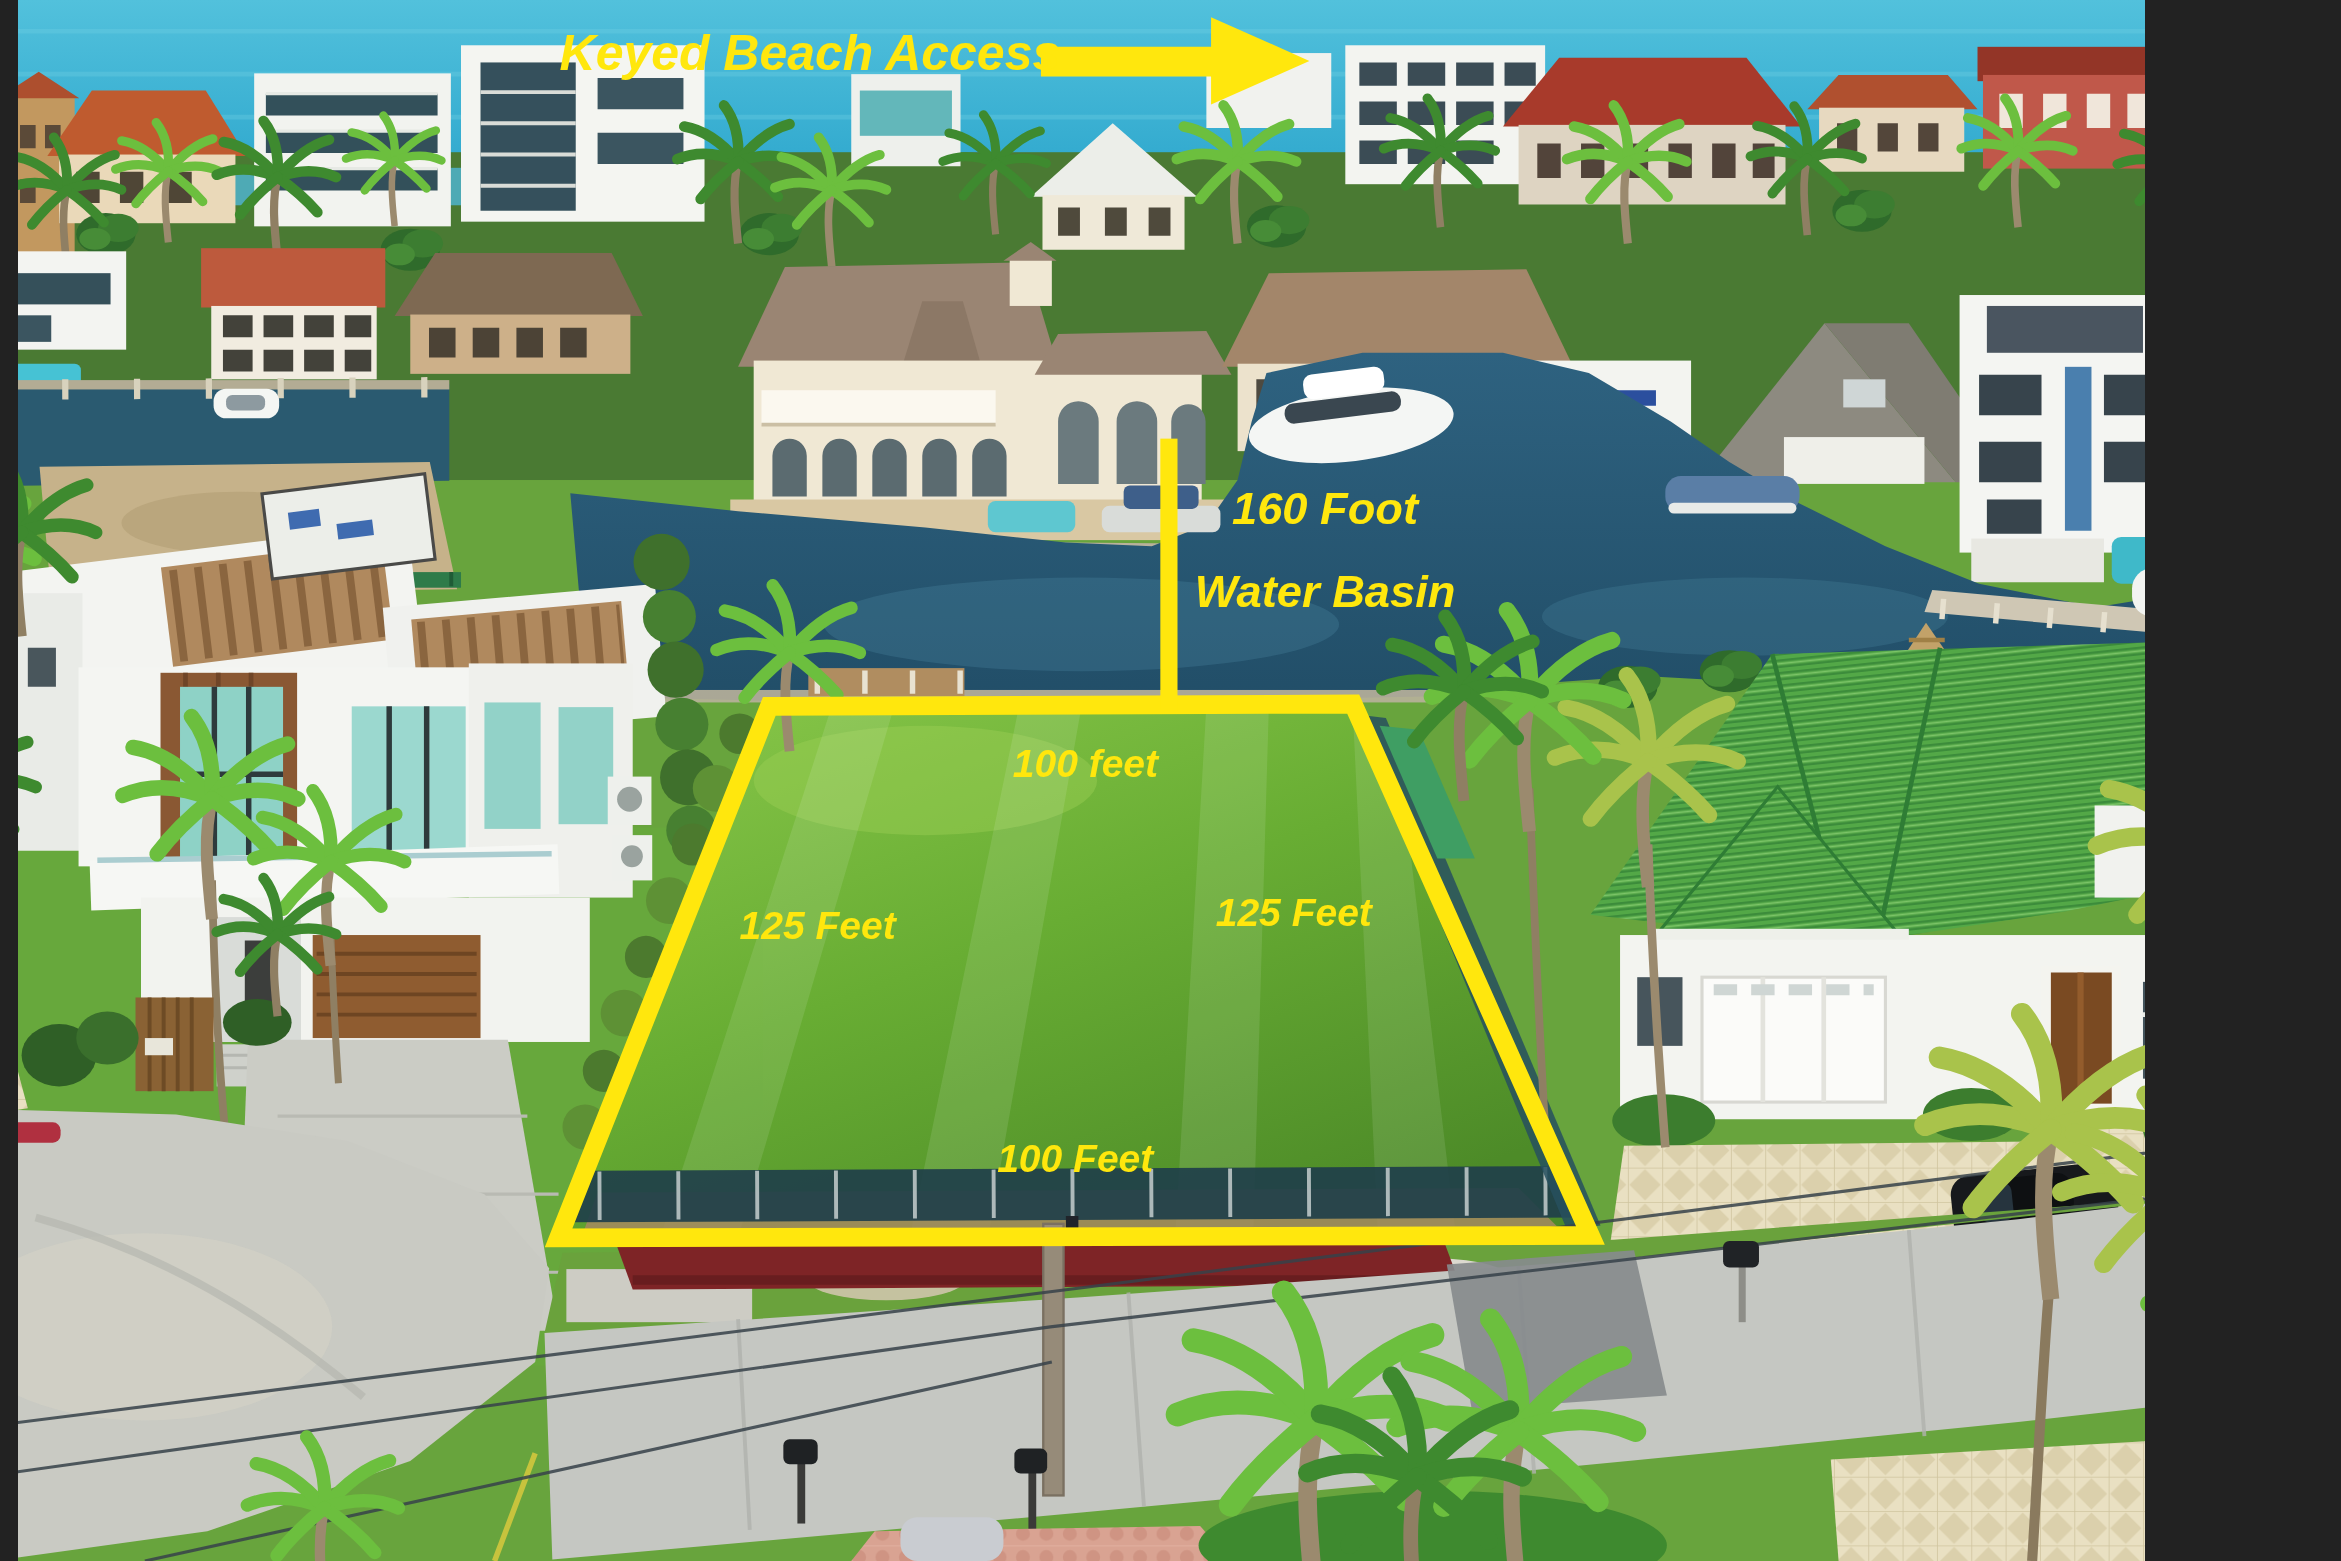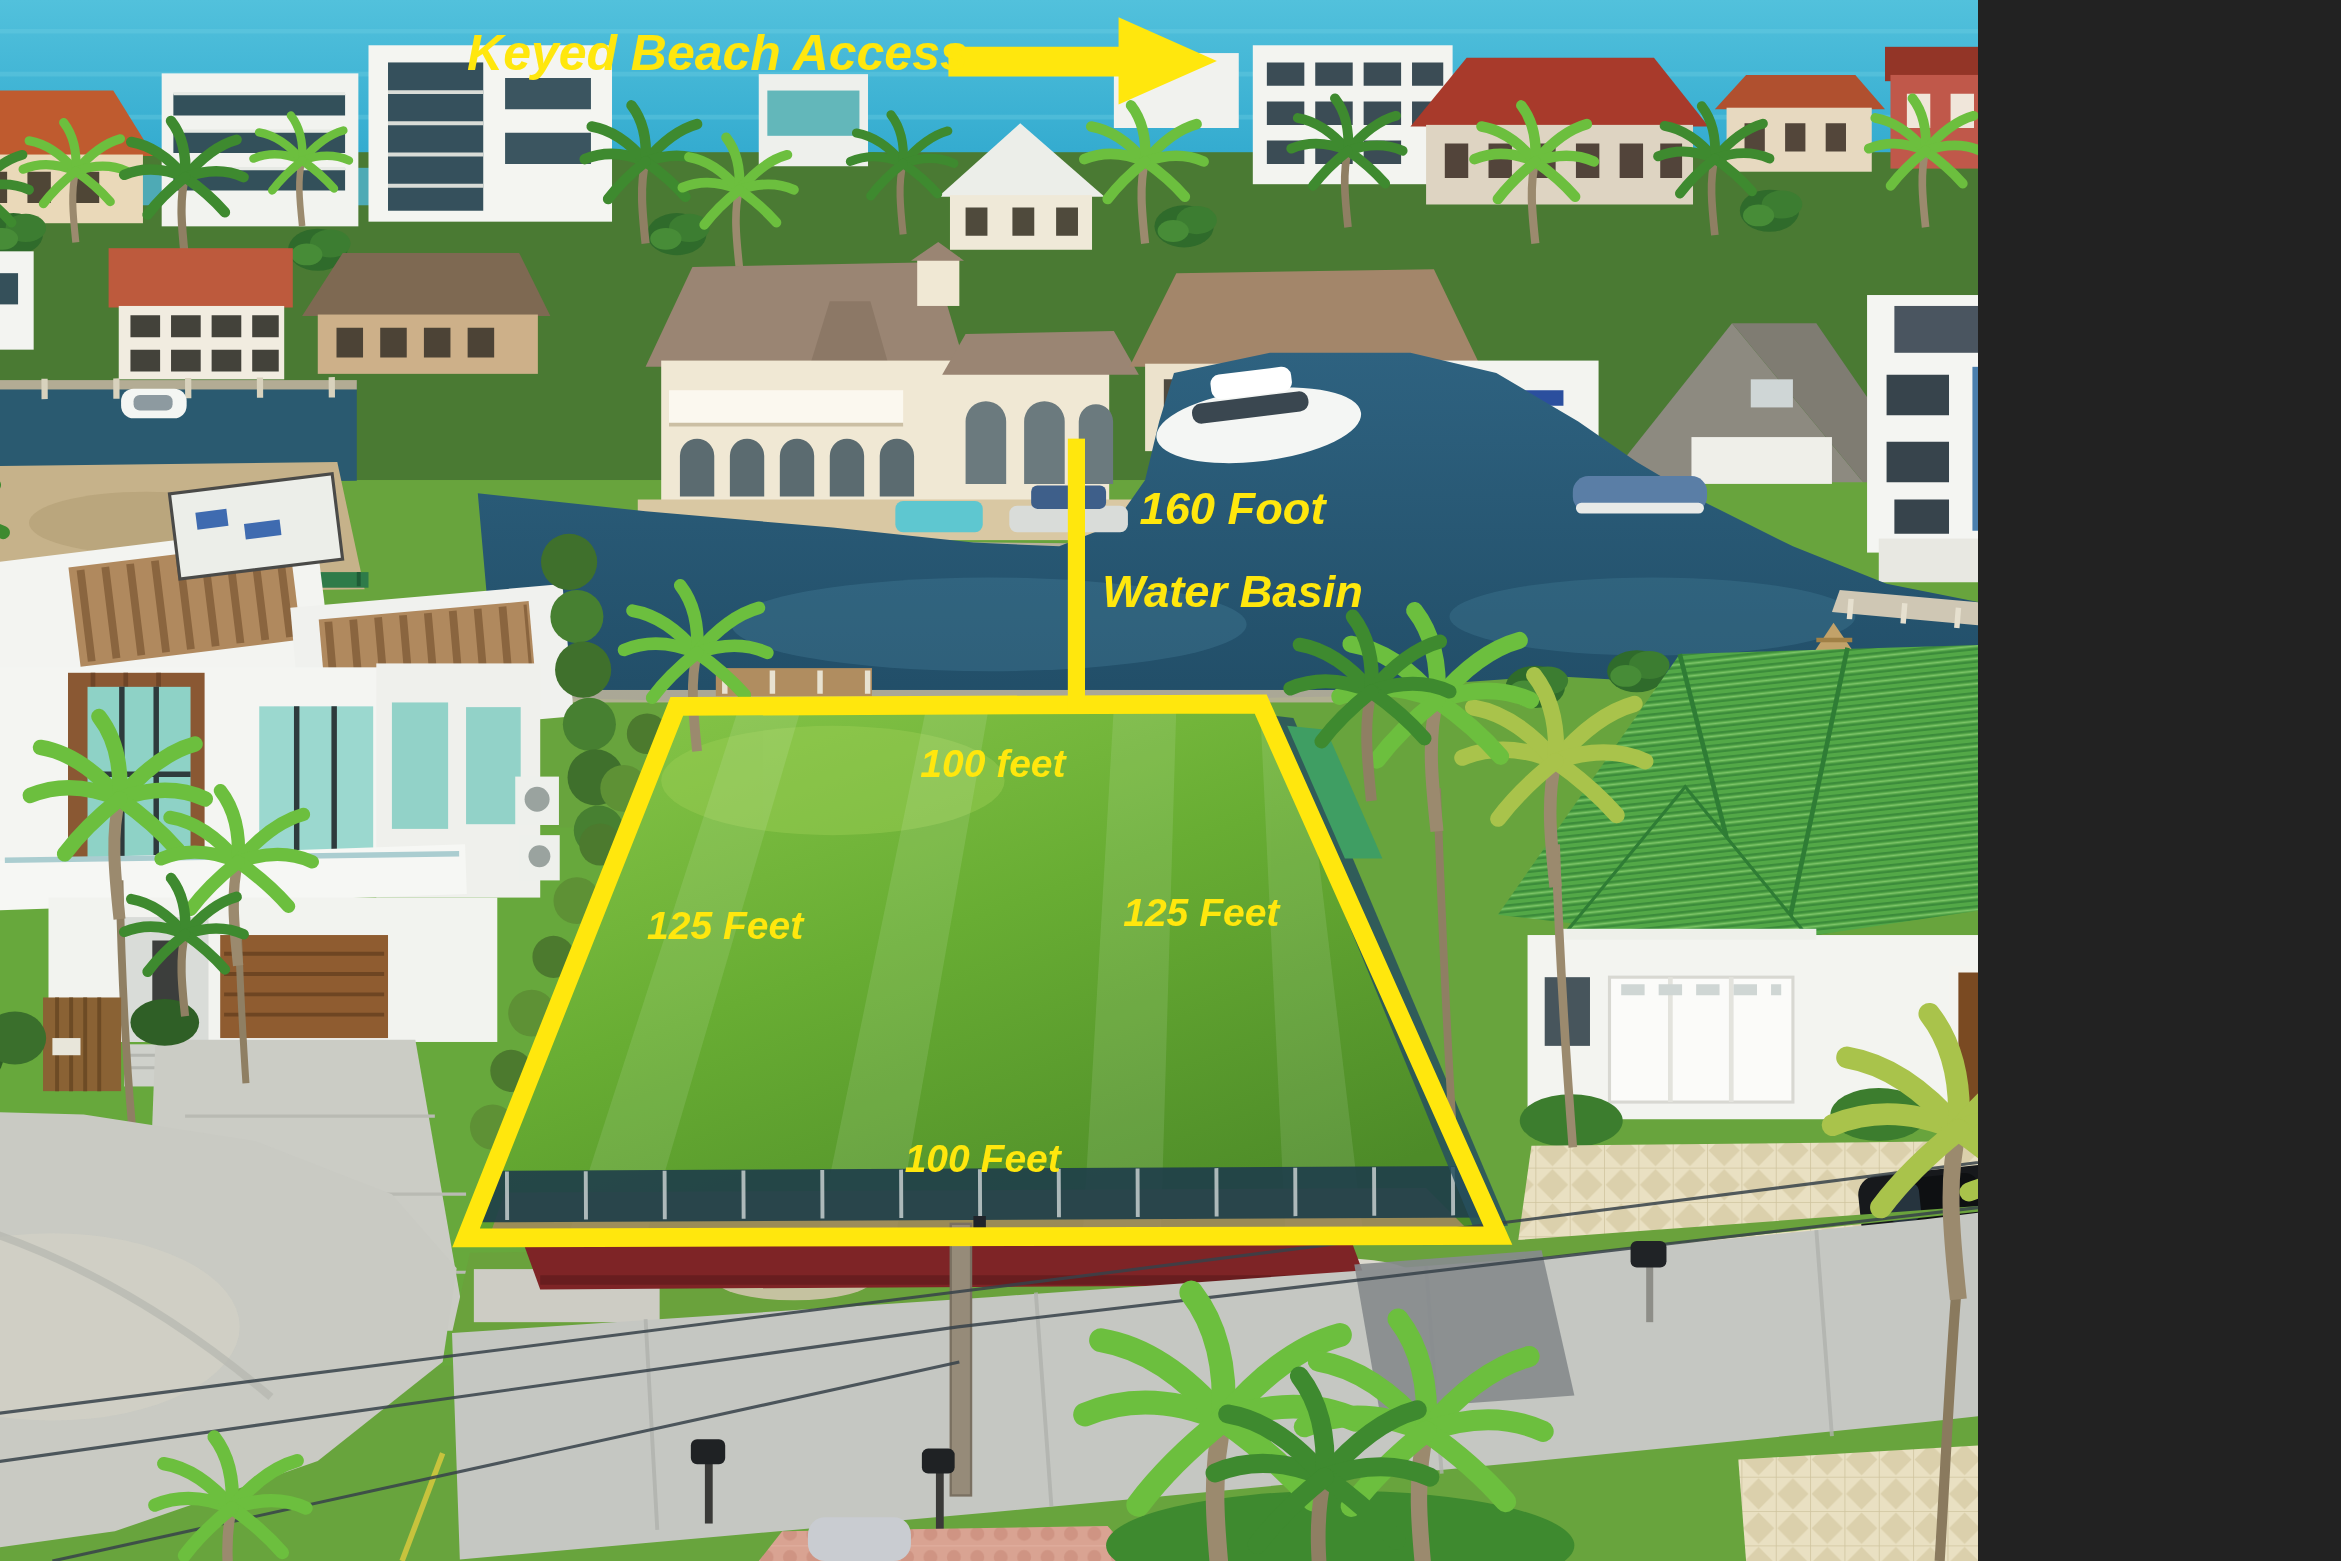--- a/index.html
+++ b/index.html
@@ -1,16 +1,16 @@
 <!DOCTYPE html>
 <html style="--annotation-yellow: #ffe70d;font-size:12.5px"><head>
 <meta charset="utf-8">
 <style>
   html,body{margin:0;padding:0;background:#222;}
-  .stage{position:relative;width:1978px;height:1561px;overflow:hidden;font-family:"Liberation Sans",sans-serif;}
+  .stage{position:relative;width:2127px;height:1561px;overflow:hidden;font-family:"Liberation Sans",sans-serif;padding-left:18px;}
   svg{display:block;width:100%;height:100%;}
   .annot{font-family:"Liberation Sans",sans-serif;font-weight:700;font-style:italic;fill:var(--annotation-yellow,#ffe70d);}
 </style>
 </head>
 <body>
 
 <div class="stage">
 <svg viewBox="0 0 3000 2000" preserveAspectRatio="xMidYMid slice">
   <defs>
     <linearGradient id="oceanG" x1="0" y1="0" x2="0" y2="1">

